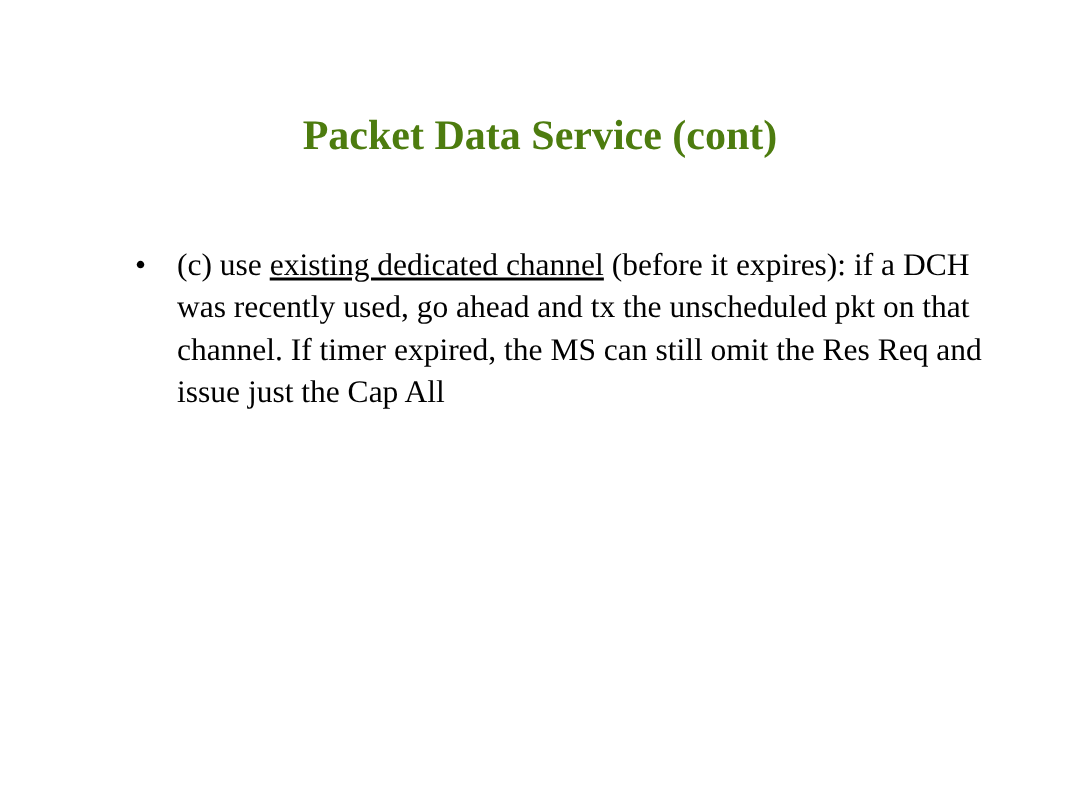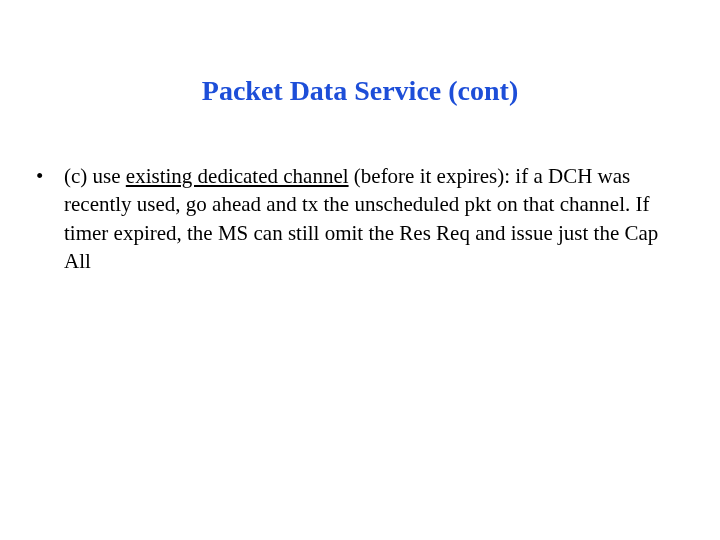--- a/index.html
+++ b/index.html
@@ -17,26 +17,26 @@
     }
     .slide {
       width: 100%;
       height: 100%;
       padding-top: 75px;
     }
     .title {
       text-align: center;
       font-size: 28px;
       font-weight: bold;
-      color: #1d4ed8;
+      color: #4d7c0f;
       margin-bottom: 55px;
     }
     .bullet-list {
       list-style: none;
-      padding-left: 36px;
+      padding-left: 90px;
       padding-right: 60px;
       margin-top: 28px;
     }
     .bullet-item {
       position: relative;
       font-size: 21px;
       color: #000000;
       line-height: 1.35;
       padding-left: 28px;
       text-indent: -28px;

